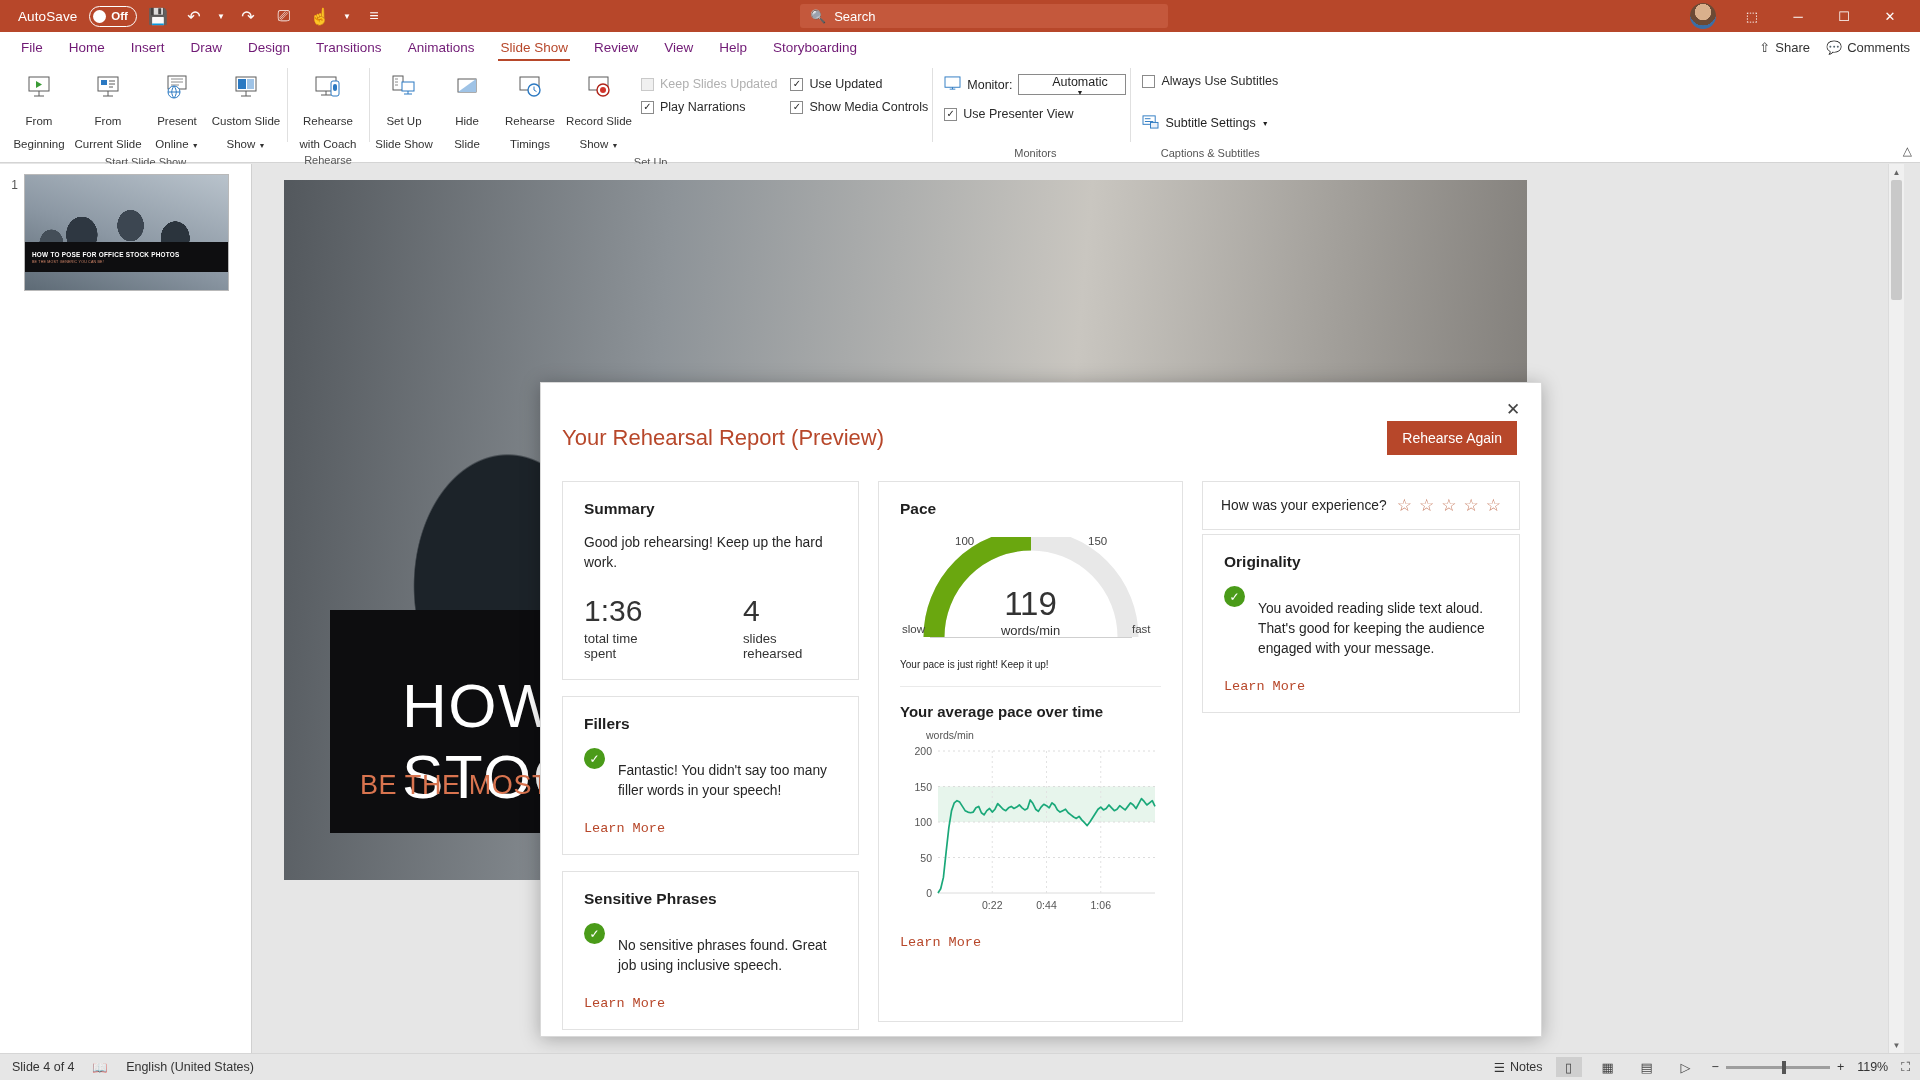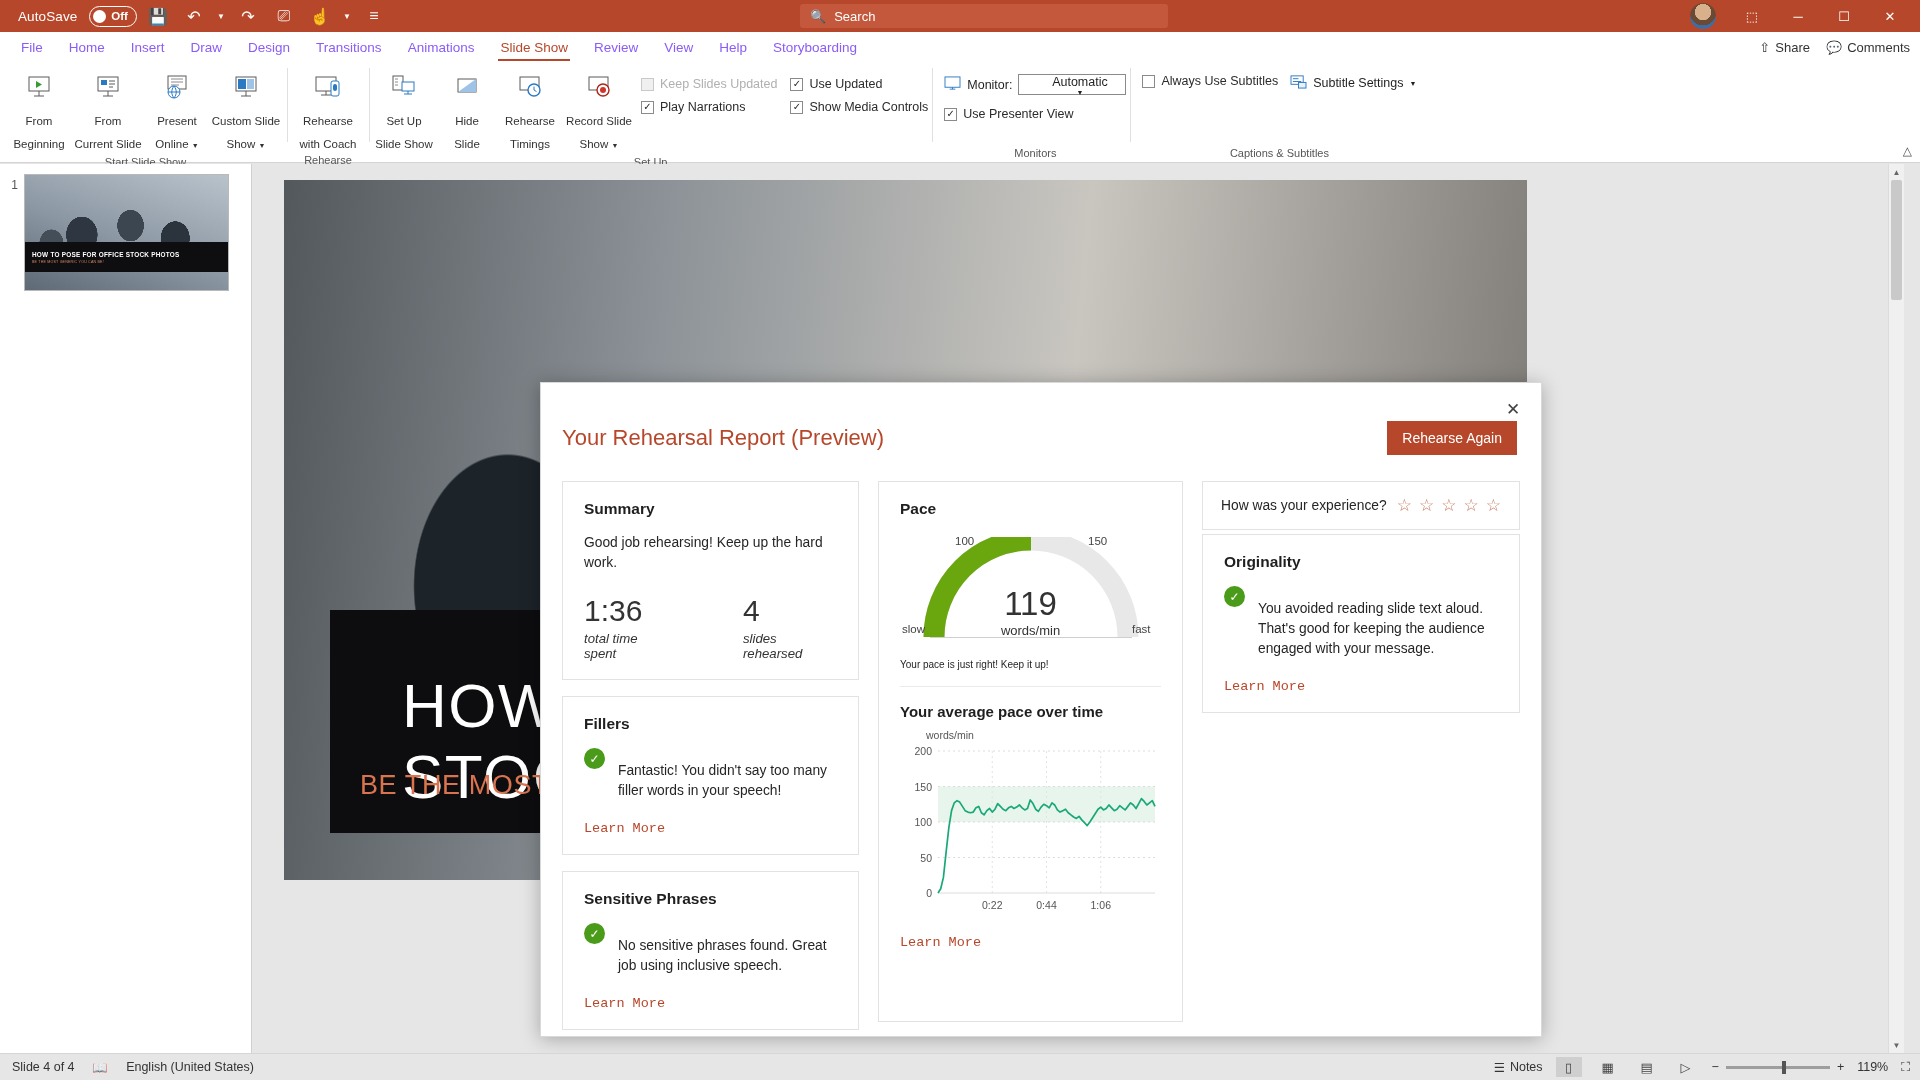--- a/index.html
+++ b/index.html
@@ -43,21 +43,21 @@
     background: radial-gradient(circle at 50% 35%, #d9b08c 0 38%, #6b4a35 39% 62%, #3b6ea5 63%);
   }
   .win-btn { width: 44px; height: 32px; display: flex; align-items: center; justify-content: center; font-size: 13px; }
 
   
   .ribbon-tabs {
     height: 30px; background: #fff; display: flex; align-items: stretch;
     padding-left: 8px; position: relative; border-bottom: 0;
   }
   .rtab {
-    padding: 0 13px; display: flex; align-items: center; font-size: 13.5px; color: #8b5cf6;
+    padding: 0 13px; display: flex; align-items: center; font-size: 13.5px; color: #701a75;
     position: relative; white-space: nowrap;
   }
   .rtab.active { color: #b7472a; }
   .rtab.active::after {
     content: ""; position: absolute; left: 11px; right: 11px; bottom: 1px; height: 2.5px; background: #b7472a;
   }
   .ribbon-right { position: absolute; right: 10px; top: 0; height: 30px; display: flex; align-items: center; gap: 16px; }
   .rb-act { display: flex; align-items: center; gap: 5px; font-size: 13px; color: #333; }
 
   
@@ -175,21 +175,21 @@
   }
   .dlg-cols { position: absolute; left: 21px; right: 21px; top: 98px; bottom: 14px; display: flex; gap: 19px; }
   .col-a { width: 297px; display: flex; flex-direction: column; gap: 16px; }
   .col-b { width: 305px; }
   .col-c { flex: 1; display: flex; flex-direction: column; gap: 4px; }
   .card { border: 1px solid #e2e2e2; background: #fff; padding: 18px 21px; }
   .card-h { font-size: 15.5px; font-weight: bold; color: #1f1f1f; margin-bottom: 13px; }
   .card-p { font-size: 13.8px; color: #262626; line-height: 20px; margin-top: 15px; }
   .stats { display: flex; gap: 72px; margin-top: 22px; }
   .stat-v { font-size: 30px; color: #333; line-height: 32px; }
-  .stat-l { font-size: 13.2px; color: #333; margin-top: 4px; font-style: italic; }
+  .stat-l { font-size: 13.2px; color: #333; margin-top: 4px; }
   .badge-row { display: flex; gap: 13px; align-items: flex-start; }
   .check-ic {
     width: 21px; height: 21px; border-radius: 50%; background: #4a9b19; color: #fff; flex: 0 0 21px;
     display: flex; align-items: center; justify-content: center; font-size: 12px; margin-top: 2px;
   }
   .learn { color: #b7472a; font-size: 13.5px; margin-top: 20px; display: inline-block; font-family: Liberation Mono, monospace; }
 
   
   .pace-card { border: 1px solid #e2e2e2; padding: 18px 21px 16px; height: 100%; display: flex; flex-direction: column; }
   .gauge-wrap { position: relative; height: 108px; margin: 6px 0 0; }
@@ -441,21 +441,21 @@
       </div>
       <div class="ckrow">
         <span class="ckbox">✓</span>
         <span>Use Presenter View</span>
       </div>
     </div>
     <div class="rgroup-label">Monitors</div>
   </div>
 
   <div class="rgroup" style="padding-left:12px">
-    <div class="rgroup-items" style="flex-direction:row;gap:12px;padding-top:12px">
+    <div class="rgroup-items" style="flex-direction:column;gap:26px;padding-top:12px">
       <div class="ckrow">
         <span class="ckbox"></span>
         <span>Always Use Subtitles</span>
       </div>
       <div class="sub-row">
         <span>
           <svg width="17" height="15" viewBox="0 0 18 16">
               <rect x="1" y="2" width="13" height="9" fill="#fff" stroke="#2b79c2"></rect>
               <path d="M3 5h6M3 8h9" stroke="#2b79c2"></path>
               <rect x="9" y="9" width="8" height="6" fill="#e8f0fa" stroke="#2b79c2"></rect>

